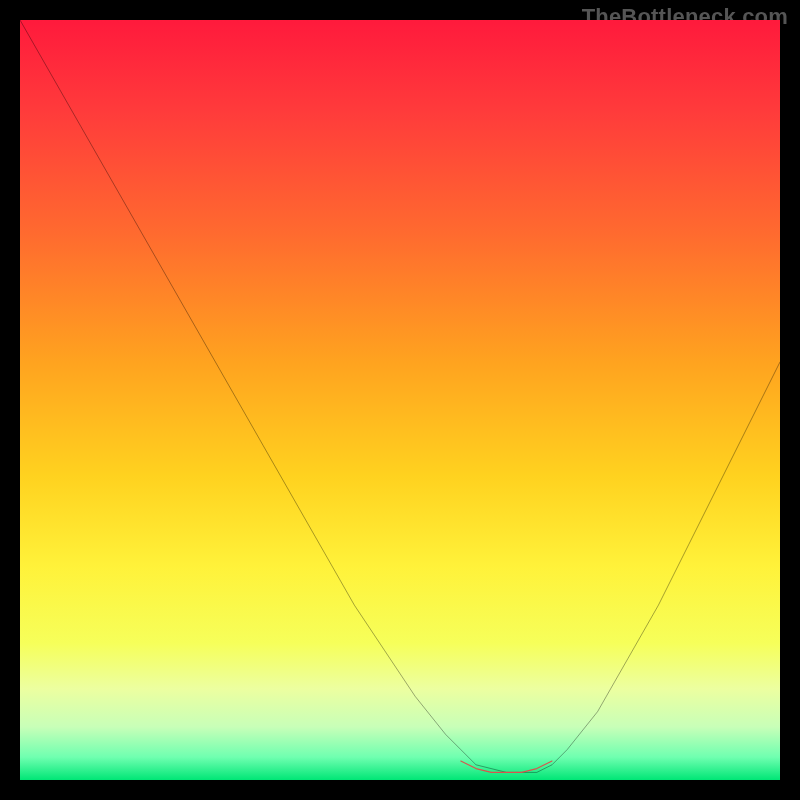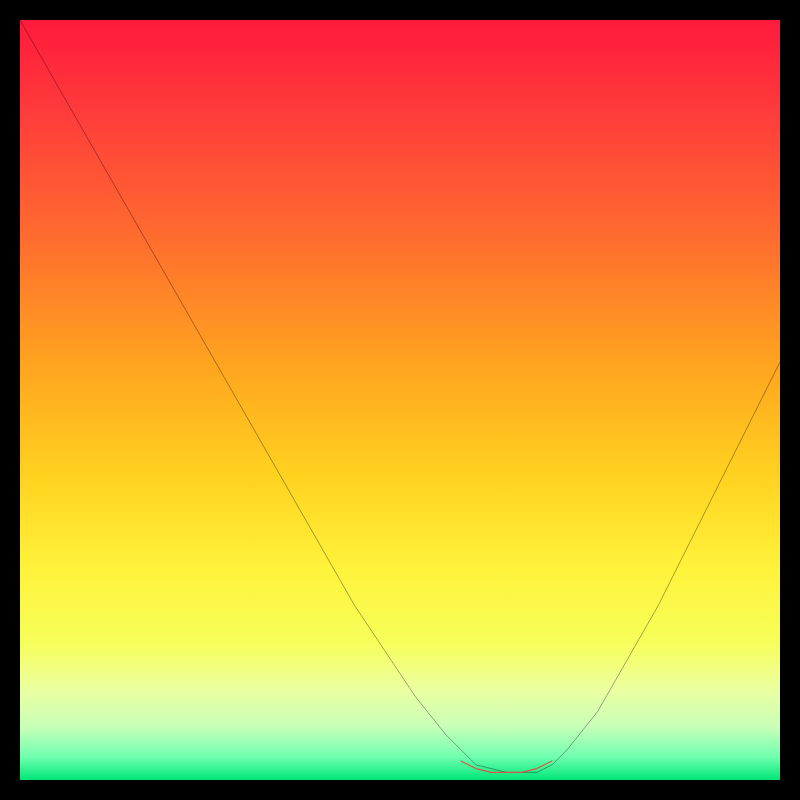--- a/index.html
+++ b/index.html
@@ -32,20 +32,21 @@
     font-size: 22px;
     font-weight: 600;
     letter-spacing: 0.2px;
     user-select: none;
   }
 </style>
 </head>
 <body>
 
 <div class="frame">
+  <div class="watermark">TheBottleneck.com</div>
 
   <svg class="plot" viewBox="0 0 100 100" preserveAspectRatio="none">
     <defs>
       <linearGradient id="bg-grad" x1="0" y1="0" x2="0" y2="1">
       <stop offset="0%" stop-color="#ff1a3c"></stop>
           <stop offset="12%" stop-color="#ff3b3b"></stop>
           <stop offset="28.000000000000004%" stop-color="#ff6a2f"></stop>
           <stop offset="45%" stop-color="#ffa31f"></stop>
           <stop offset="60%" stop-color="#ffd21f"></stop>
           <stop offset="72%" stop-color="#fff23a"></stop>

